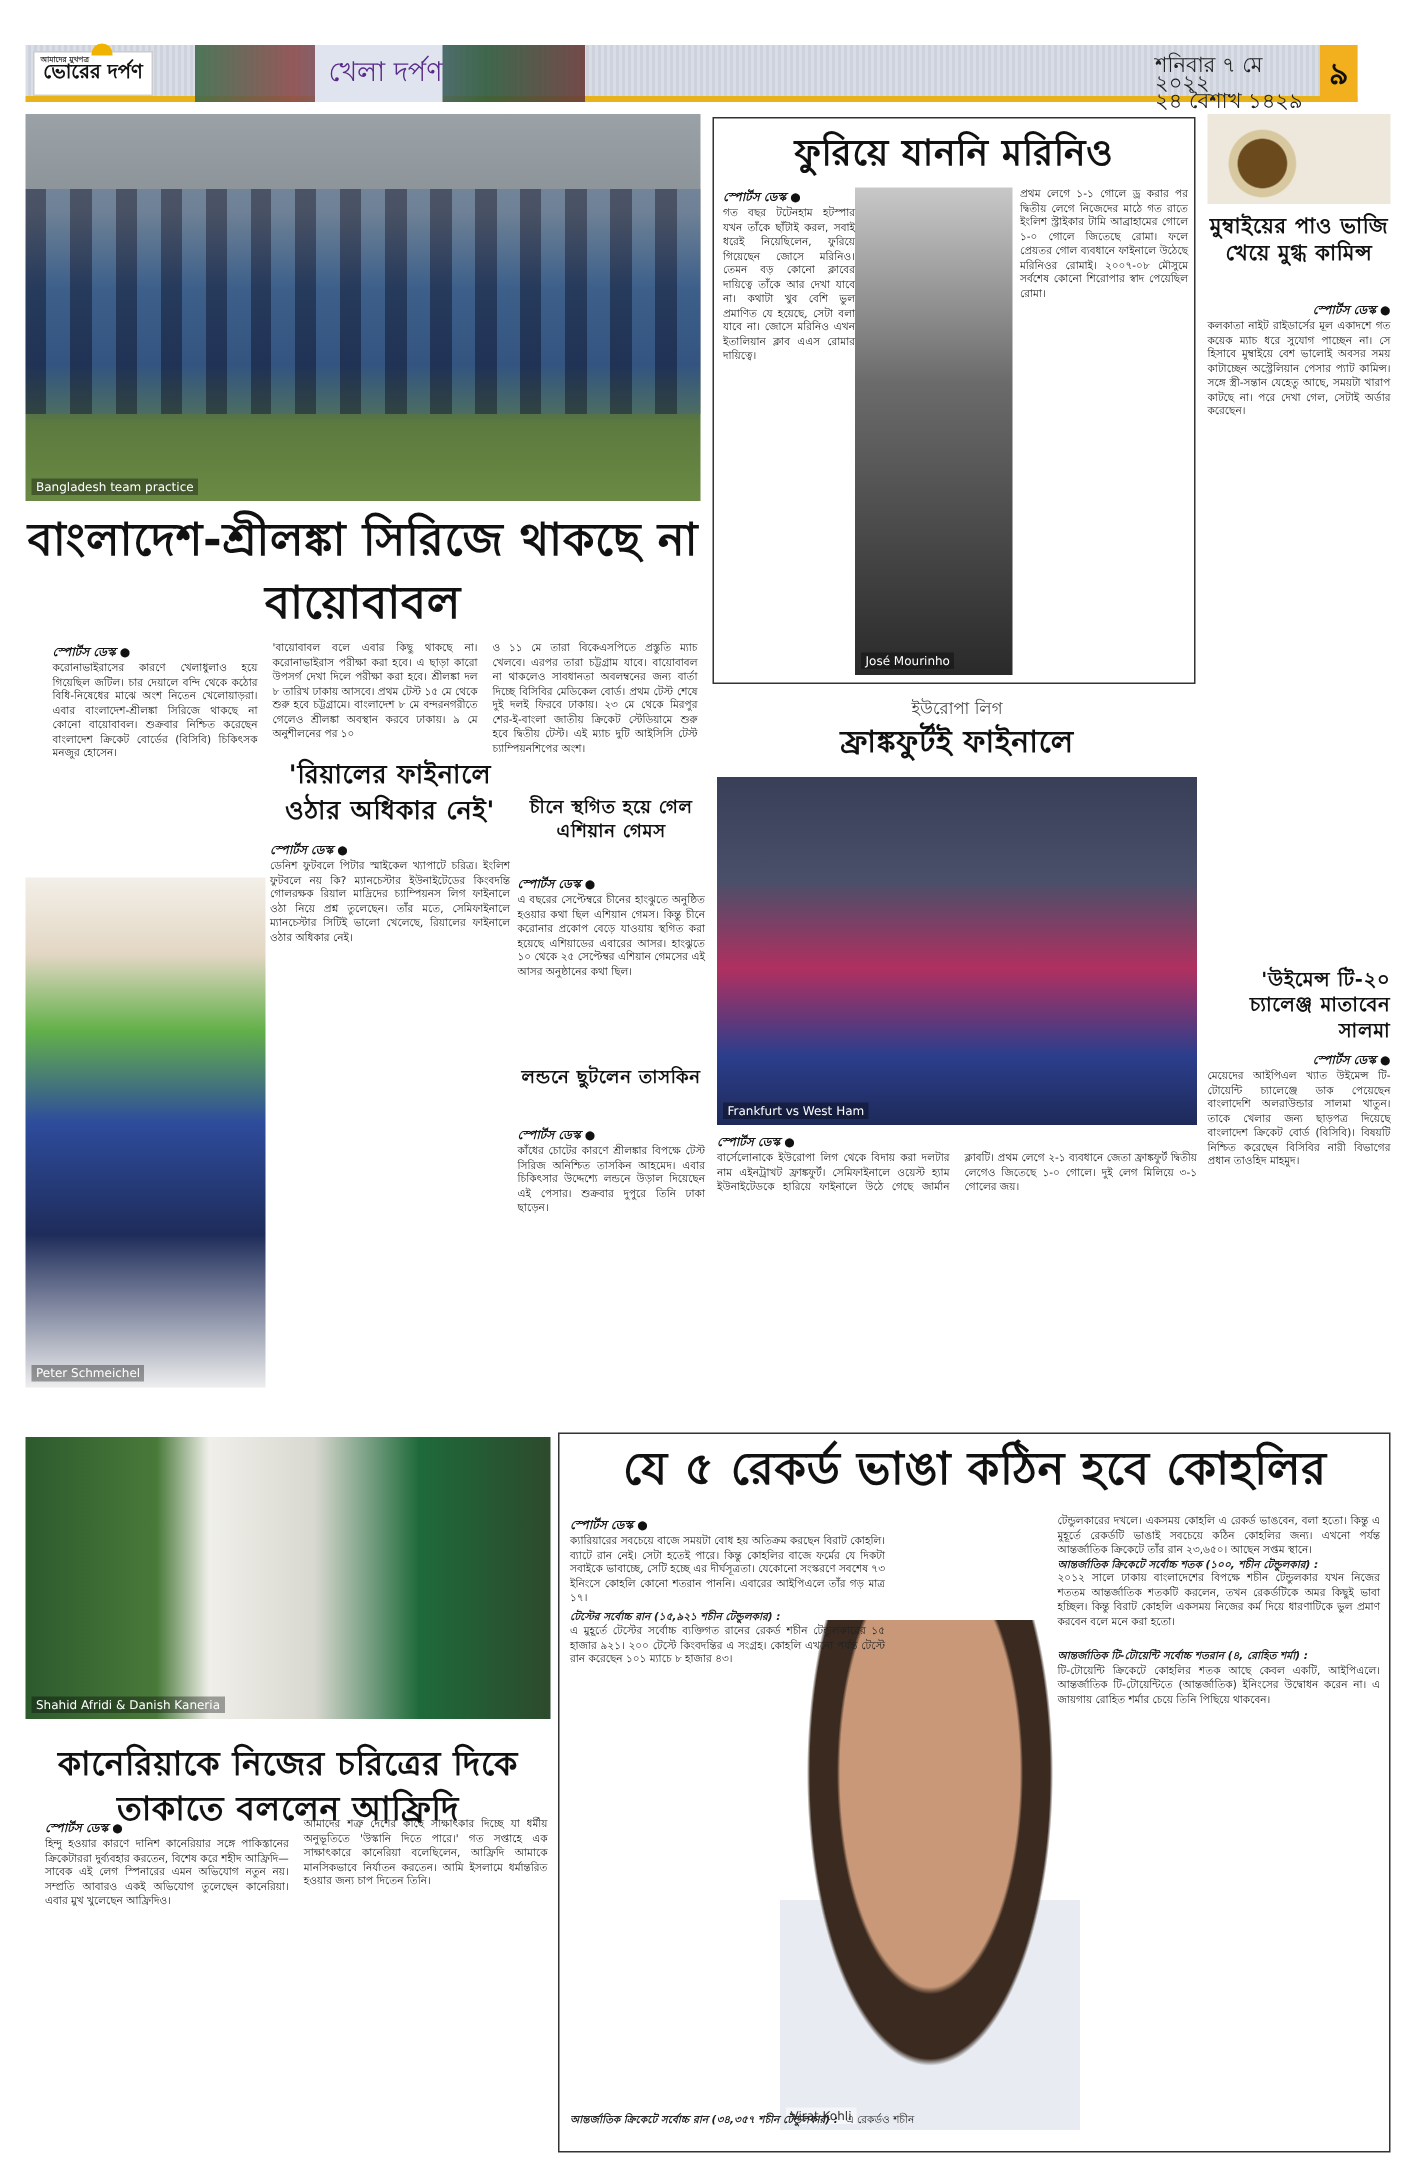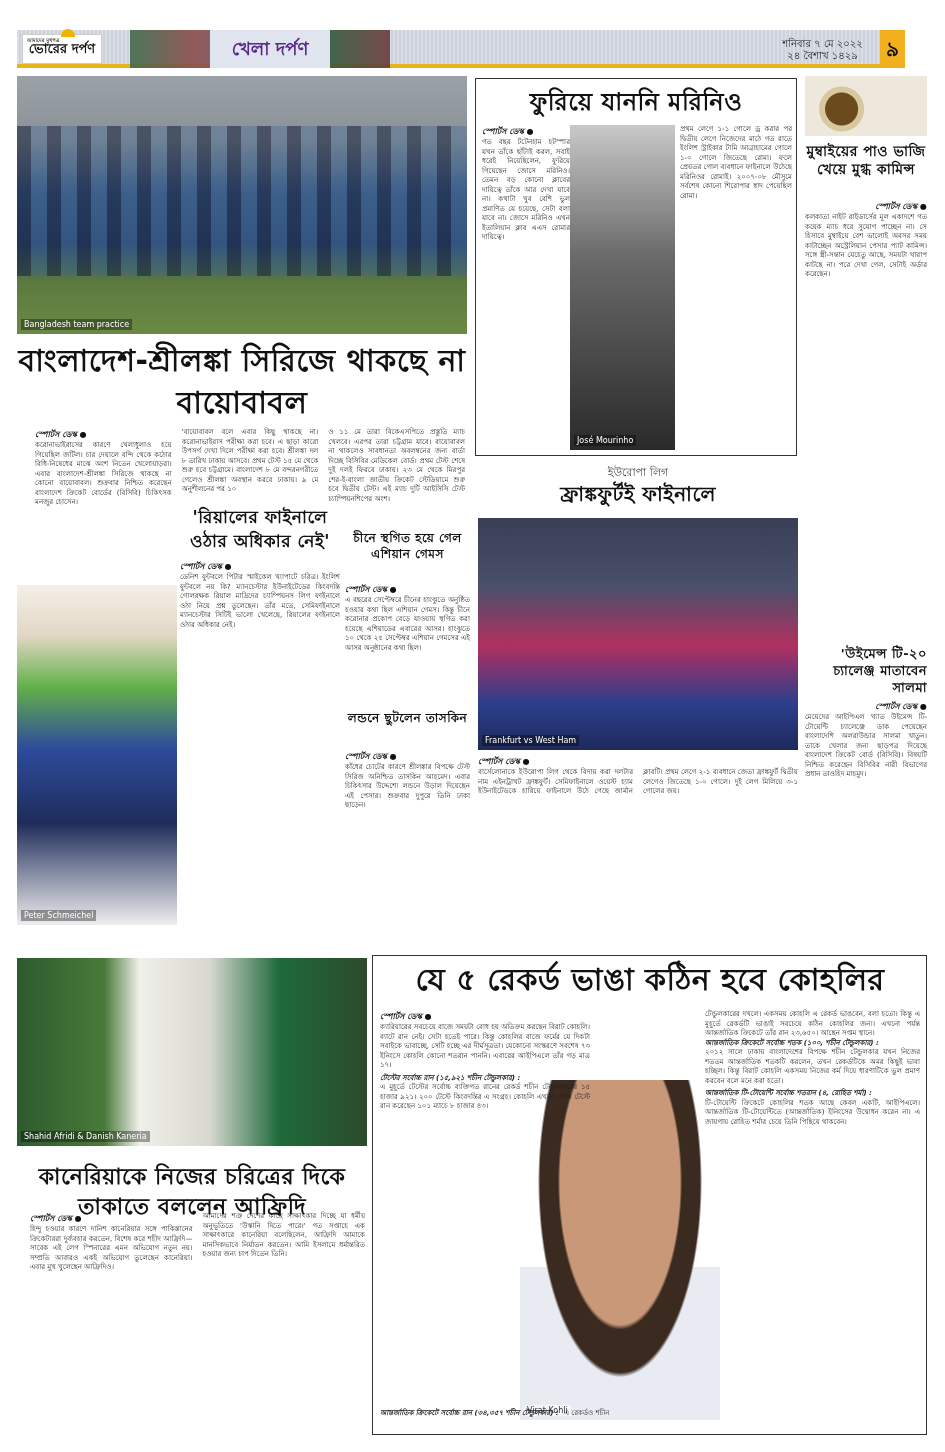--- a/index.html
+++ b/index.html
@@ -3,22 +3,22 @@
 <meta charset="utf-8">
 <style>
 *{box-sizing:border-box;margin:0;padding:0}
 body{width:945px;height:1452px;background:#fff;font-family:"DejaVu Sans",sans-serif;color:#111;position:relative;overflow:hidden}
 .abs{position:absolute}
 .masthead{left:17px;top:30px;width:888px;height:38px;background:repeating-linear-gradient(90deg,#d9dde6 0 2px,#cdd2dc 2px 4px);border-bottom:4px solid #e8b21a}
 .logo{left:22px;top:34px;width:80px;height:30px;background:#fff;border:1px solid #ccc;font-size:13px;font-weight:bold;line-height:28px;text-align:center;color:#111}
 .logo .sun{position:absolute;left:38px;top:-6px;width:14px;height:8px;border-radius:14px 14px 0 0;background:#f0b400}
 .logo .tag{position:absolute;left:4px;top:2px;font-size:5px;line-height:6px;color:#333}
 .banner{left:130px;top:30px;width:260px;height:38px;background:linear-gradient(90deg,#3e6b4a,#8c4b4b,#4f6a8a,#2f5a3a,#6a3a3a);opacity:.9}
-.sectitle{left:210px;top:30px;width:120px;height:38px;background:#dfe4ef;color:#5a2a8a;font-size:18px;font-weight:bold;line-height:38px;text-align:center}
-.date{left:770px;top:38px;width:105px;font-size:10px;text-align:center;line-height:12px;color:#222}
+.sectitle{left:210px;top:30px;width:85px;height:38px;background:#dfe4ef;color:#5a2a8a;font-size:18px;font-weight:normal;line-height:38px;text-align:right}
+.date{left:770px;top:38px;width:105px;font-size:14px;text-align:left;line-height:12px;color:#222}
 .pageno{left:880px;top:30px;width:25px;height:38px;background:#f2b01e;font-size:20px;font-weight:bold;text-align:center;line-height:38px;color:#111}
 .photo{overflow:hidden}
 .ph-team{left:17px;top:76px;width:450px;height:258px;background:linear-gradient(180deg,#9aa2a8 0%,#8a9196 25%,#3d5d84 45%,#2e4c74 65%,#5c7a3e 80%,#6a8a44 100%)}
 .ph-team:after{content:"";position:absolute;left:0;right:0;top:50px;height:150px;background:repeating-linear-gradient(90deg,rgba(20,30,60,.55) 0 14px,rgba(60,100,150,.35) 14px 30px)}
 .ph-mourinho{left:480px;top:140px;width:150px;height:190px;background:linear-gradient(180deg,#c8c8c8,#6b6b6b 40%,#2a2a2a)}
 .ph-food{left:805px;top:76px;width:122px;height:60px;background:radial-gradient(circle at 30% 55%,#6b4a1e 0 16px,#d8c8a0 17px 22px,#eee8dc 23px)}
 .ph-gk{left:17px;top:585px;width:160px;height:340px;background:linear-gradient(180deg,#f3efe8 0%,#e3d7c4 15%,#63b04a 30%,#2e4c9c 48%,#1e2c5a 70%,#eee 100%)}
 .ph-football{left:478px;top:518px;width:320px;height:232px;background:linear-gradient(180deg,#3a3f58 0%,#4a4f6a 30%,#b03060 55%,#2c3e8c 80%,#1e2a5a 100%)}
 .ph-afridi{left:17px;top:958px;width:350px;height:188px;background:linear-gradient(90deg,#2d5a2d 0%,#4a7a3a 25%,#f0f0ea 35%,#d8d8d0 55%,#1e6a3a 75%,#2d4a2d 100%)}
 .ph-kohli{left:520px;top:1080px;width:200px;height:340px;background:radial-gradient(ellipse at 50% 30%,#c89878 0 60px,#3a2a20 62px 80px,rgba(255,255,255,0) 82px),linear-gradient(180deg,#fff 0 55%,#e8ecf2 55%)}
@@ -128,21 +128,21 @@
 <div class="abs" style="left:380px;top:1010px;width:210px">
   <div class="byline">স্পোর্টস ডেস্ক ●</div>
   <div class="body">ক্যারিয়ারের সবচেয়ে বাজে সময়টা বোধ হয় অতিক্রম করছেন বিরাট কোহলি। ব্যাটে রান নেই। সেটা হতেই পারে। কিন্তু কোহলির বাজে ফর্মের যে দিকটা সবাইকে ভাবাচ্ছে, সেটি হচ্ছে এর দীর্ঘসূত্রতা। যেকোনো সংস্করণে সবশেষ ৭৩ ইনিংসে কোহলি কোনো শতরান পাননি। এবারের আইপিএলে তাঁর গড় মাত্র ১৭।</div>
   <div class="body" style="font-weight:bold;font-style:italic;margin-top:3px">টেস্টের সর্বোচ্চ রান (১৫,৯২১ শচীন টেন্ডুলকার) :</div>
   <div class="body">এ মুহূর্তে টেস্টের সর্বোচ্চ ব্যক্তিগত রানের রেকর্ড শচীন টেন্ডুলকারের ১৫ হাজার ৯২১। ২০০ টেস্টে কিংবদন্তির এ সংগ্রহ। কোহলি এখনো পর্যন্ত টেস্টে রান করেছেন ১০১ ম্যাচে ৮ হাজার ৪৩।</div>
 </div>
 <div class="abs" style="left:705px;top:1010px;width:215px">
   <div class="body">টেন্ডুলকারের দখলে। একসময় কোহলি এ রেকর্ড ভাঙবেন, বলা হতো। কিন্তু এ মুহূর্তে রেকর্ডটি ভাঙাই সবচেয়ে কঠিন কোহলির জন্য। এখনো পর্যন্ত আন্তর্জাতিক ক্রিকেটে তাঁর রান ২৩,৬৫০। আছেন সপ্তম স্থানে।</div>
   <div class="body" style="font-weight:bold;font-style:italic;margin-top:0">আন্তর্জাতিক ক্রিকেটে সর্বোচ্চ শতক (১০০, শচীন টেন্ডুলকার) :</div>
   <div class="body">২০১২ সালে ঢাকায় বাংলাদেশের বিপক্ষে শচীন টেন্ডুলকার যখন নিজের শততম আন্তর্জাতিক শতকটি করলেন, তখন রেকর্ডটিকে অমর কিছুই ভাবা হচ্ছিল। কিন্তু বিরাট কোহলি একসময় নিজের কর্ম দিয়ে ধারণাটিকে ভুল প্রমাণ করবেন বলে মনে করা হতো।</div>
-  <div class="body" style="font-weight:bold;font-style:italic;margin-top:3px">আন্তর্জাতিক টি-টোয়েন্টি সর্বোচ্চ শতরান (৪, রোহিত শর্মা) :</div>
+  <div class="body" style="font-weight:bold;font-style:italic;margin-top:14px">আন্তর্জাতিক টি-টোয়েন্টি সর্বোচ্চ শতরান (৪, রোহিত শর্মা) :</div>
   <div class="body">টি-টোয়েন্টি ক্রিকেটে কোহলির শতক আছে কেবল একটি, আইপিএলে। আন্তর্জাতিক টি-টোয়েন্টিতে (আন্তর্জাতিক) ইনিংসের উদ্বোধন করেন না। এ জায়গায় রোহিত শর্মার চেয়ে তিনি পিছিয়ে থাকবেন।</div>
 </div>
 <div class="abs" style="left:380px;top:1400px;width:330px">
   <span class="body" style="font-weight:bold;font-style:italic">আন্তর্জাতিক ক্রিকেটে সর্বোচ্চ রান (৩৪,৩৫৭ শচীন টেন্ডুলকার) :</span>
   <span class="body">এ রেকর্ডও শচীন</span>
 </div>
 
 <div class="abs photo ph-afridi">
     <span class="ph-label">Shahid Afridi &amp; Danish Kaneria</span>
   </div>

